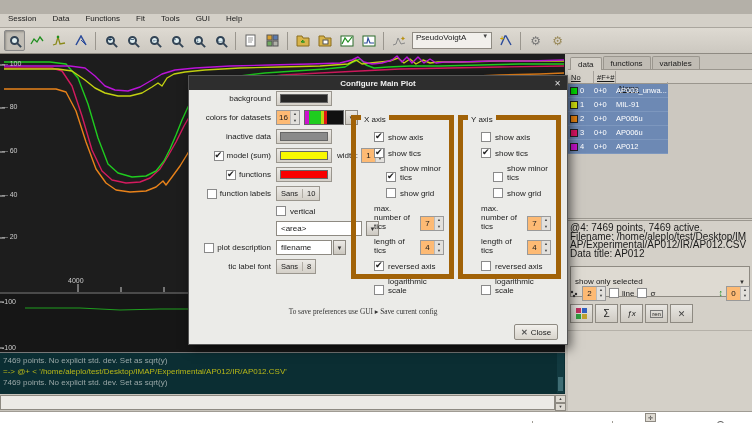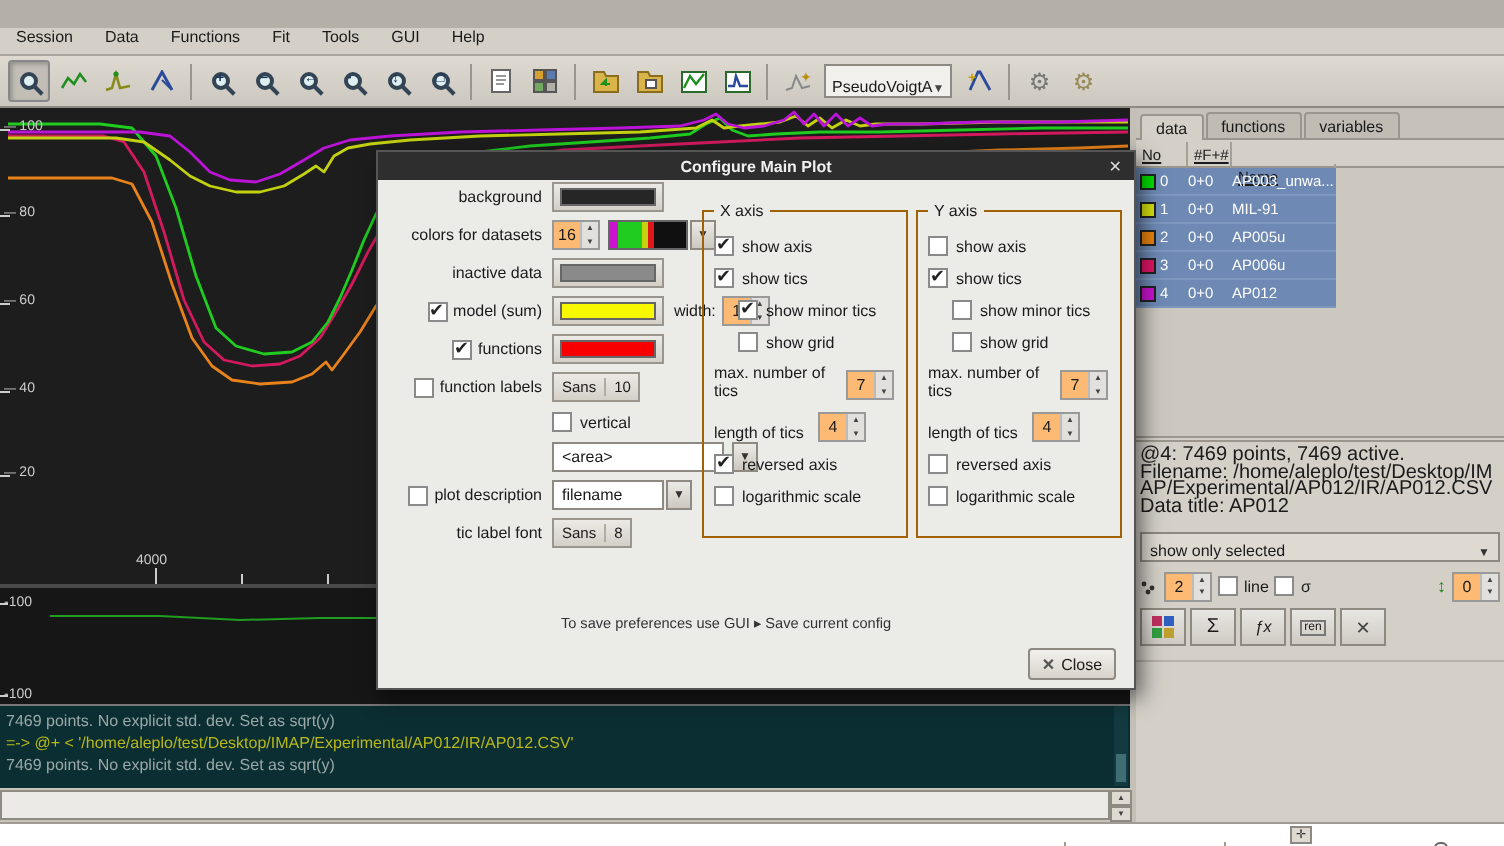--- a/index.html
+++ b/index.html
@@ -12,21 +12,21 @@
   .titlebar .wclose { position:absolute; right:6px; top:1px; color:#cccccc; font-size:8px; cursor:default; }
   .menubar { position:absolute; left:0; top:14px; width:752px; height:14px; background:#d4d0c8; border-bottom:1px solid #aaa69e; display:flex; }
   .menubar span { padding:0 8px; font-size:8px; }
   .toolbar { position:absolute; left:0; top:28px; width:752px; height:26px; background:linear-gradient(#dedad2,#ccc8c0); border-bottom:1px solid #8e8a82; display:flex; align-items:center; padding-left:4px; gap:1px; }
   .tb { width:21px; height:21px; border:1px solid transparent; display:flex; align-items:center; justify-content:center; border-radius:2px; }
   .tb.active { border:1px solid #888; background:#c2beb6; box-shadow:inset 1px 1px 2px rgba(0,0,0,.25); }
   .tsep { width:1px; height:18px; background:#9a968e; margin:0 3px; }
   .mag { width:9px; height:9px; border:2px solid #334455; border-radius:50%; position:relative; display:inline-block; background:#dfeef0; }
   .mag::after { content:""; position:absolute; width:6px; height:2px; background:#334455; transform:rotate(45deg); right:-5px; bottom:-3px; }
   .mag b { position:absolute; left:0px; top:-3px; font-size:7px; color:#113355; font-weight:bold; line-height:9px; }
-  .combo-tb { height:17px; background:#f2f0ec; border:1px solid #8e8a82; display:flex; align-items:flex-end; padding:0 3px; gap:0; margin:0 2px; }
+  .combo-tb { height:17px; background:#f2f0ec; border:1px solid #8e8a82; display:flex; align-items:flex-start; padding:0 3px; gap:16px; margin:0 2px; }
   .combo-tb .arr { font-size:6px; color:#444; }
   .glyph { font-size:12px; line-height:12px; }
 
   
   .main-plot { position:absolute; left:0; top:54px; width:565px; height:238px; background:#1d1d1d; overflow:hidden; }
   .aux-plot  { position:absolute; left:0; top:292px; width:565px; height:60px; background:#161616; border-top:2px solid #4a4a4a; overflow:hidden; }
   .tick-label { position:absolute; color:#cccccc; font-size:7px; }
   .ytick::before { content:"— "; font-size:6px; }
   .splitter-v { position:absolute; left:565px; top:54px; width:3px; height:357px; background:#c4c0b8; }
 
@@ -55,21 +55,21 @@
   .dtable { position:absolute; left:0; top:17px; width:184px; height:148px; background:#ccc8c0; border-bottom:1px solid #9a968e; }
   .thead { display:flex; height:13px; border-bottom:1px solid #9a968e; background:#d4d0c8;text-decoration:underline; }
   .thead span { border-right:1px solid #a5a19a; padding:2px 3px 0 3px; font-size:7.5px; }
   .c-no{width:26px;} .c-f{width:22px;} .c-name{width:52px;margin-top:11px;}
   .trow { display:flex; height:14px; width:100px; background:#6d89b4; color:#fff; align-items:center; border-bottom:1px solid #7d97be; }
   .trow .sw { width:8px; height:8px; border:1px solid #222; margin:0 2px 0 2px; }
   .trow .no { width:14px; font-size:7.5px; }
   .trow .fpn { width:22px; font-size:7.5px; }
   .trow .nm { width:52px; font-size:7.5px; white-space:nowrap; overflow:hidden; }
   .info { position:absolute; left:0; top:166px; width:184px; border-top:1px solid #9a968e; padding:3px 2px; font-size:10px; line-height:8.6px; word-break:break-all; }
-  .sel-combo { position:absolute; left:2px; top:212px; width:180px; height:15px; border:1px solid #8e8a82; background:#dedad2; display:flex; align-items:flex-end; padding:0 4px; }
+  .sel-combo { position:absolute; left:2px; top:212px; width:180px; height:31px; border:1px solid #8e8a82; background:#dedad2; display:flex; align-items:center; padding:0 4px; }
   .sel-combo .arr { margin-left:auto; font-size:6px; color:#333; }
   .ctl-row { position:absolute; left:2px; top:231px; width:180px; height:16px; display:flex; align-items:center; gap:3px; }
   .btn-row { position:absolute; left:2px; top:250px; width:180px; height:20px; display:flex; gap:2px; }
   .sbtn { width:23px; height:19px; border:1px solid #8e8a82; background:linear-gradient(#e8e6e2,#cfcbc3); display:flex; align-items:center; justify-content:center; font-size:10px; }
   .sb-sep { position:absolute; left:0; top:276px; width:184px; height:1px; background:#b5b1a9; }
 
   
   .cb { width:10px; height:10px; background:#fff; border:1px solid #8a8a8a; display:inline-block; position:relative; flex:none; }
   .cb.checked::after { content:"✔"; position:absolute; left:0px; top:-2px; font-size:9px; color:#222; }
   .spin { display:inline-flex; background:#fdba74; border:1px solid #999; height:15px; flex:none; }
@@ -87,27 +87,27 @@
 
   
   .dialog { position:absolute; left:188px; top:75px; width:380px; height:270px; background:#ebebe8; border:1px solid #555; box-shadow:3px 4px 10px rgba(0,0,0,.55); }
   .dlg-title { height:14px; background:#2e2e2e; color:#f0f0f0; display:flex; align-items:center; justify-content:center; font-weight:bold; font-size:8px; position:relative; }
   .dlg-title .dclose { position:absolute; right:6px; font-size:8px; color:#ddd; font-weight:normal; }
   .dlg-body { position:relative; width:100%; height:256px; }
   .lcol { position:absolute; left:4px; top:1px; width:156px; }
   .lrow { display:flex; align-items:center; margin-bottom:4px; min-height:15px; }
   .lrow .lab { width:78px; text-align:right; margin-right:5px; font-size:8px; flex:none; }
   .lrow .cbl { display:flex; align-items:center; gap:3px; width:78px; justify-content:flex-end; margin-right:5px; flex:none; }
-  .fieldset { position:absolute; top:15px; border:1px solid #a16207; padding:12px 5px 4px 5px; }
+  .fieldset { position:absolute; top:25px; border:5px solid #a16207; padding:12px 5px 4px 18px; }
   .fieldset .legend { position:absolute; top:-5px; left:5px; background:#ebebe8; padding:0 3px; font-size:8px; }
   .fs-x { left:162px; width:103px; height:164px; }
   .fs-y { left:269px; width:103px; height:164px; }
   .frow { display:flex; align-items:flex-end; gap:4px; margin-bottom:6px; font-size:8px; }
   .frow.ind { margin-left:12px; }
-  .footnote { position:absolute; left:0; right:30px; bottom:30px; text-align:center; font-size:7.3px; color:#333; }
+  .footnote { position:absolute; left:0; right:30px; bottom:30px; text-align:center; font-size:7.3px; color:#333;font-family:Liberation Serif, serif; }
   .close-btn { position:absolute; right:9px; bottom:6px; width:44px; height:16px; border:1px solid #8e8a82; background:linear-gradient(#f2f0ec,#d8d4cc); border-radius:2px; display:flex; align-items:center; justify-content:center; gap:3px; font-size:8px; }
   .close-btn .xg { color:#555; font-weight:bold; font-size:8px; }
 
   .colorstrip { width:40px; height:15px; border:1px solid #666; display:flex; flex:none; }
   .colorstrip i { height:100%; }
 </style>
 </head>
 <body>
 
 <div class="app">

